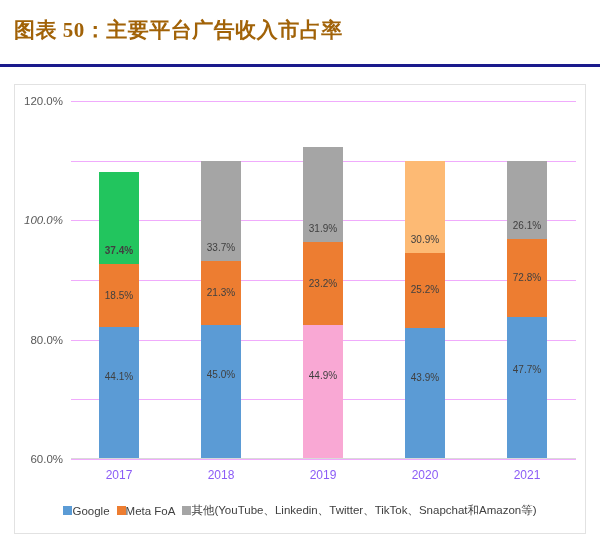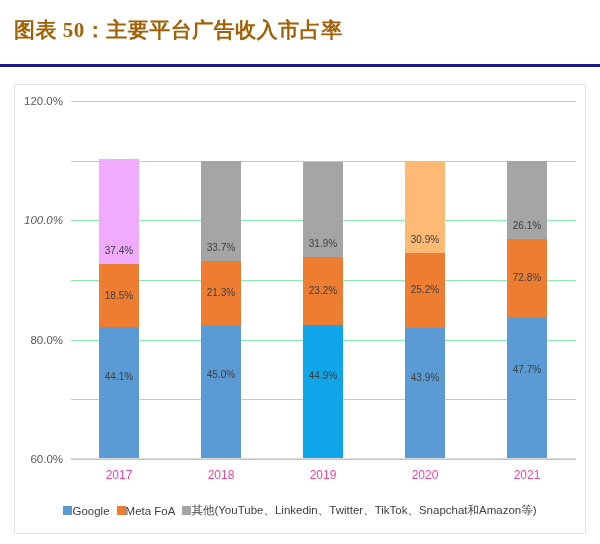--- a/index.html
+++ b/index.html
@@ -68,21 +68,21 @@
     top: 16px;    
     width: 505px; 
     height: 358px;
   }
 
   .gridline {
     position: absolute;
     left: 0;
     width: 100%;
     height: 1px;
-    background: #86efac;
+    background: #f0abfc;
   }
   .axis-base {
     position: absolute;
     left: 0;
     width: 100%;
     height: 1px;
     background: #d9d9d9;
     bottom: 0;
   }
 
@@ -127,21 +127,21 @@
   .seg.meta  .seg-label  { position: absolute; top: 50%; transform: translateY(-50%); }
   .seg.google .seg-label { position: absolute; top: 34%; }
 
   .xtick {
     position: absolute;
     top: 100%;
     margin-top: 9px;
     width: 100%;
     text-align: center;
     font-size: 12px;
-    color: #ec4899;
+    color: #8b5cf6;
     font-family: "Liberation Sans", "DejaVu Sans", sans-serif;
   }
 
   
   .legend {
     position: absolute;
     left: 0;
     top: 418px;
     width: 100%;
     display: flex;
@@ -196,21 +196,21 @@
           <div class="ytick" style="top: 0px;">120.0%</div>
         </div>
         <div class="bar-group" style="left: 28px; width: 40px;">
           <div style="display: flex; flex-direction: column-reverse;">
             <div class="seg google" style="height: 131.565px; background: rgb(91, 155, 213);">
               <span class="seg-label">44.1%</span>
             </div>
             <div class="seg meta" style="height: 63px; background: rgb(237, 125, 49);">
               <span class="seg-label">18.5%</span>
             </div>
-            <div class="seg other" style="height: 105px; background: #f0abfc;">
+            <div class="seg other" style="height: 92px; background: #22c55e; font-weight: bold;">
               <span class="seg-label">37.4%</span>
             </div>
           </div>
           <div class="xtick">2017</div>
         </div>
         <div class="bar-group" style="left: 130px; width: 40px;">
           <div style="display: flex; flex-direction: column-reverse;">
             <div class="seg google" style="height: 134.25px; background: rgb(91, 155, 213);">
               <span class="seg-label">45.0%</span>
             </div>
@@ -218,24 +218,24 @@
               <span class="seg-label">21.3%</span>
             </div>
             <div class="seg other" style="height: 100.538px; background: rgb(165, 165, 165);">
               <span class="seg-label">33.7%</span>
             </div>
           </div>
           <div class="xtick">2018</div>
         </div>
         <div class="bar-group" style="left: 232px; width: 40px;">
           <div style="display: flex; flex-direction: column-reverse;">
-            <div class="seg google" style="height: 133.952px; background: #0ea5e9;">
+            <div class="seg google" style="height: 133.952px; background: #f9a8d4;">
               <span class="seg-label">44.9%</span>
             </div>
-            <div class="seg meta" style="height: 68px; background: rgb(237, 125, 49);">
+            <div class="seg meta" style="height: 83px; background: rgb(237, 125, 49);">
               <span class="seg-label">23.2%</span>
             </div>
             <div class="seg other" style="height: 95.1683px; background: rgb(165, 165, 165);">
               <span class="seg-label">31.9%</span>
             </div>
           </div>
           <div class="xtick">2019</div>
         </div>
         <div class="bar-group" style="left: 334px; width: 40px;">
           <div style="display: flex; flex-direction: column-reverse;">

